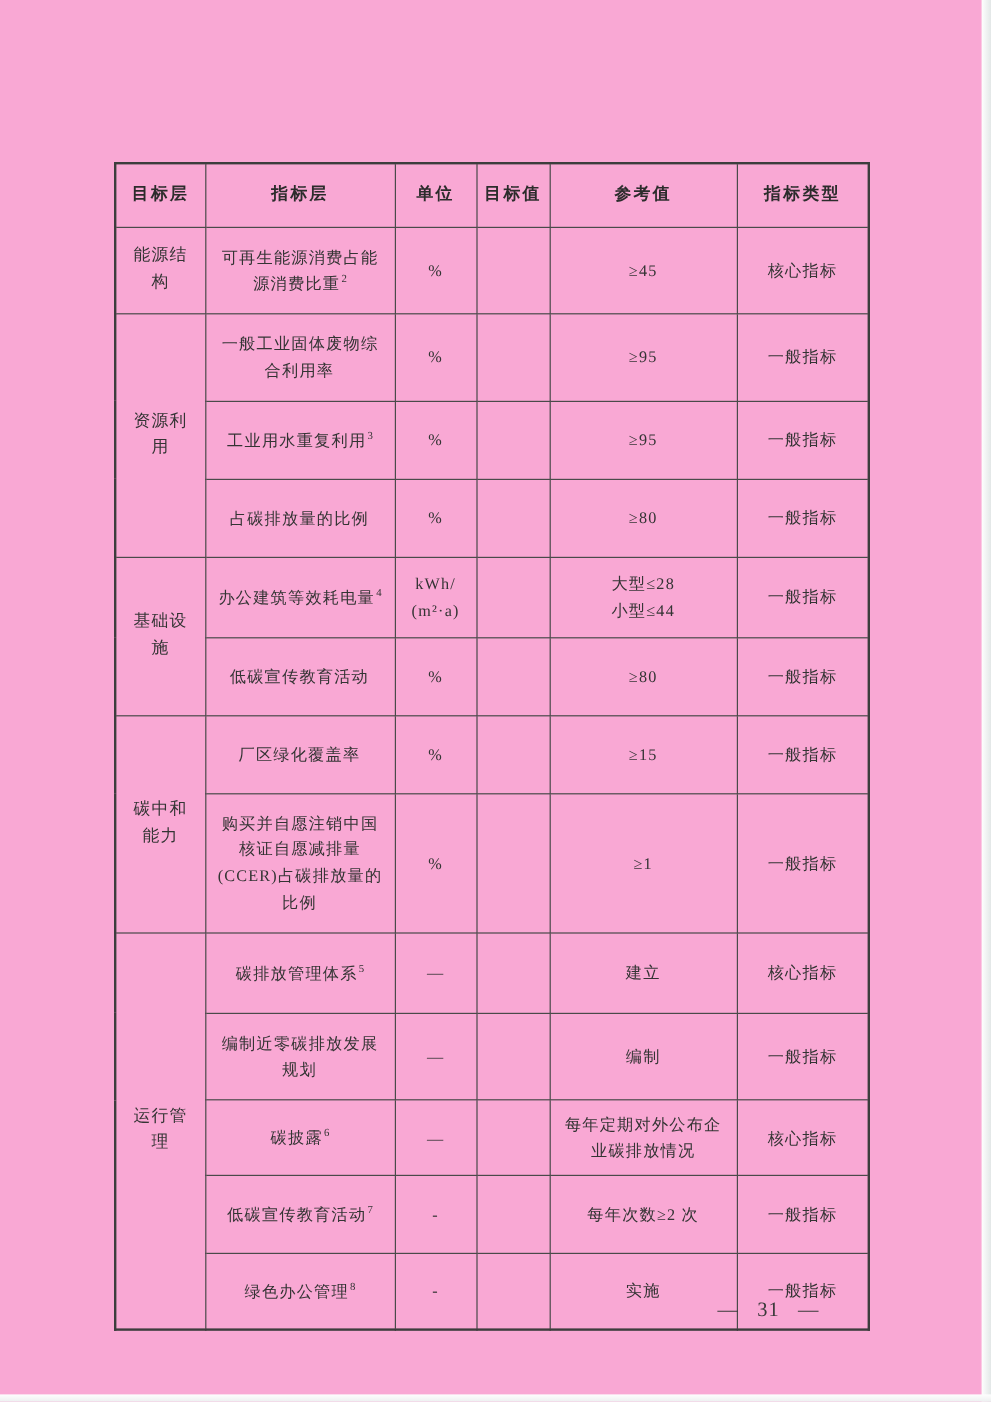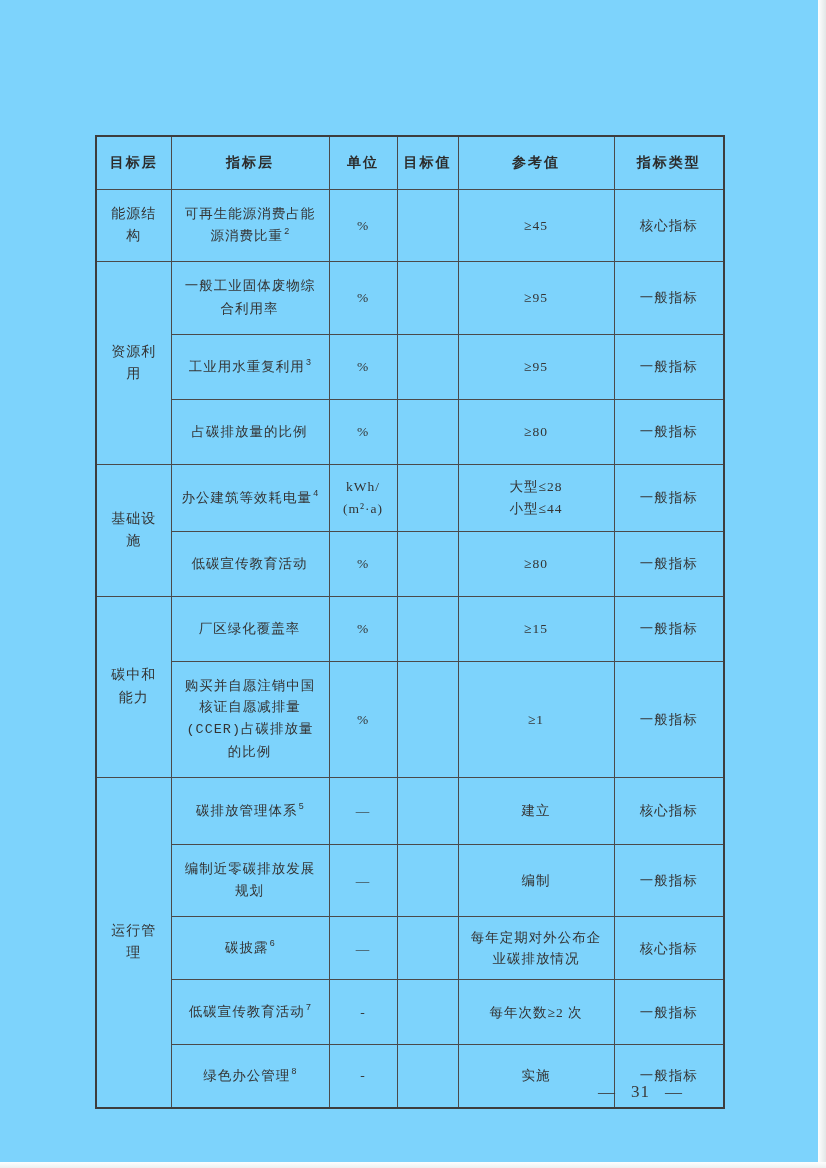--- a/index.html
+++ b/index.html
@@ -2,21 +2,21 @@
 <html><head>
 <meta charset="utf-8">
 <style>
   html,body{margin:0;padding:0;}
   body{
     width:826px;height:1168px;position:relative;overflow:hidden;
     background:#fdfdfc;
     font-family:"Liberation Serif","DejaVu Serif",serif;
     color:#343434;
   }
-  .page{position:absolute;inset:0;background:#7dd3fc;}
+  .page{position:absolute;inset:0;background:#f9a8d4;}
   
   .edge-right{
     position:absolute;top:0;right:0;width:8px;height:100%;
     background:linear-gradient(to right,#fefefe,#e2e7e7);
   }
   .edge-bottom{
     position:absolute;left:0;bottom:0;width:100%;height:6px;
     background:linear-gradient(to bottom,#fefefe,#edf0f0);
   }
 
@@ -29,21 +29,21 @@
     border:1.6px solid #4a4a4a;
     text-align:center;vertical-align:middle;
     font-size:13.5px;line-height:1.6;letter-spacing:1px;
     padding:2px 4px;
     font-weight:normal;
   }
   .kpi th{
     font-weight:bold;font-size:14px;letter-spacing:2px;padding:2px 2px;color:#2c2c2c;
   }
   .kpi td.grp{font-size:14px;padding:2px 12px;}
-  .kpi td.ind{padding:14px 8px;font-family:Liberation Mono, monospace;}
+  .kpi td.ind{padding:14px 8px;}
   .kpi td.ref{padding:2px 8px;}
   .kpi sup{font-size:9px;letter-spacing:0;margin-left:1px;}
   .pagenum{
     position:absolute;left:598px;top:1082px;
     display:flex;align-items:center;gap:15px;
     font-size:17px;color:#3a3a3a;letter-spacing:1px;
   }
 </style>
 </head>
 <body>

